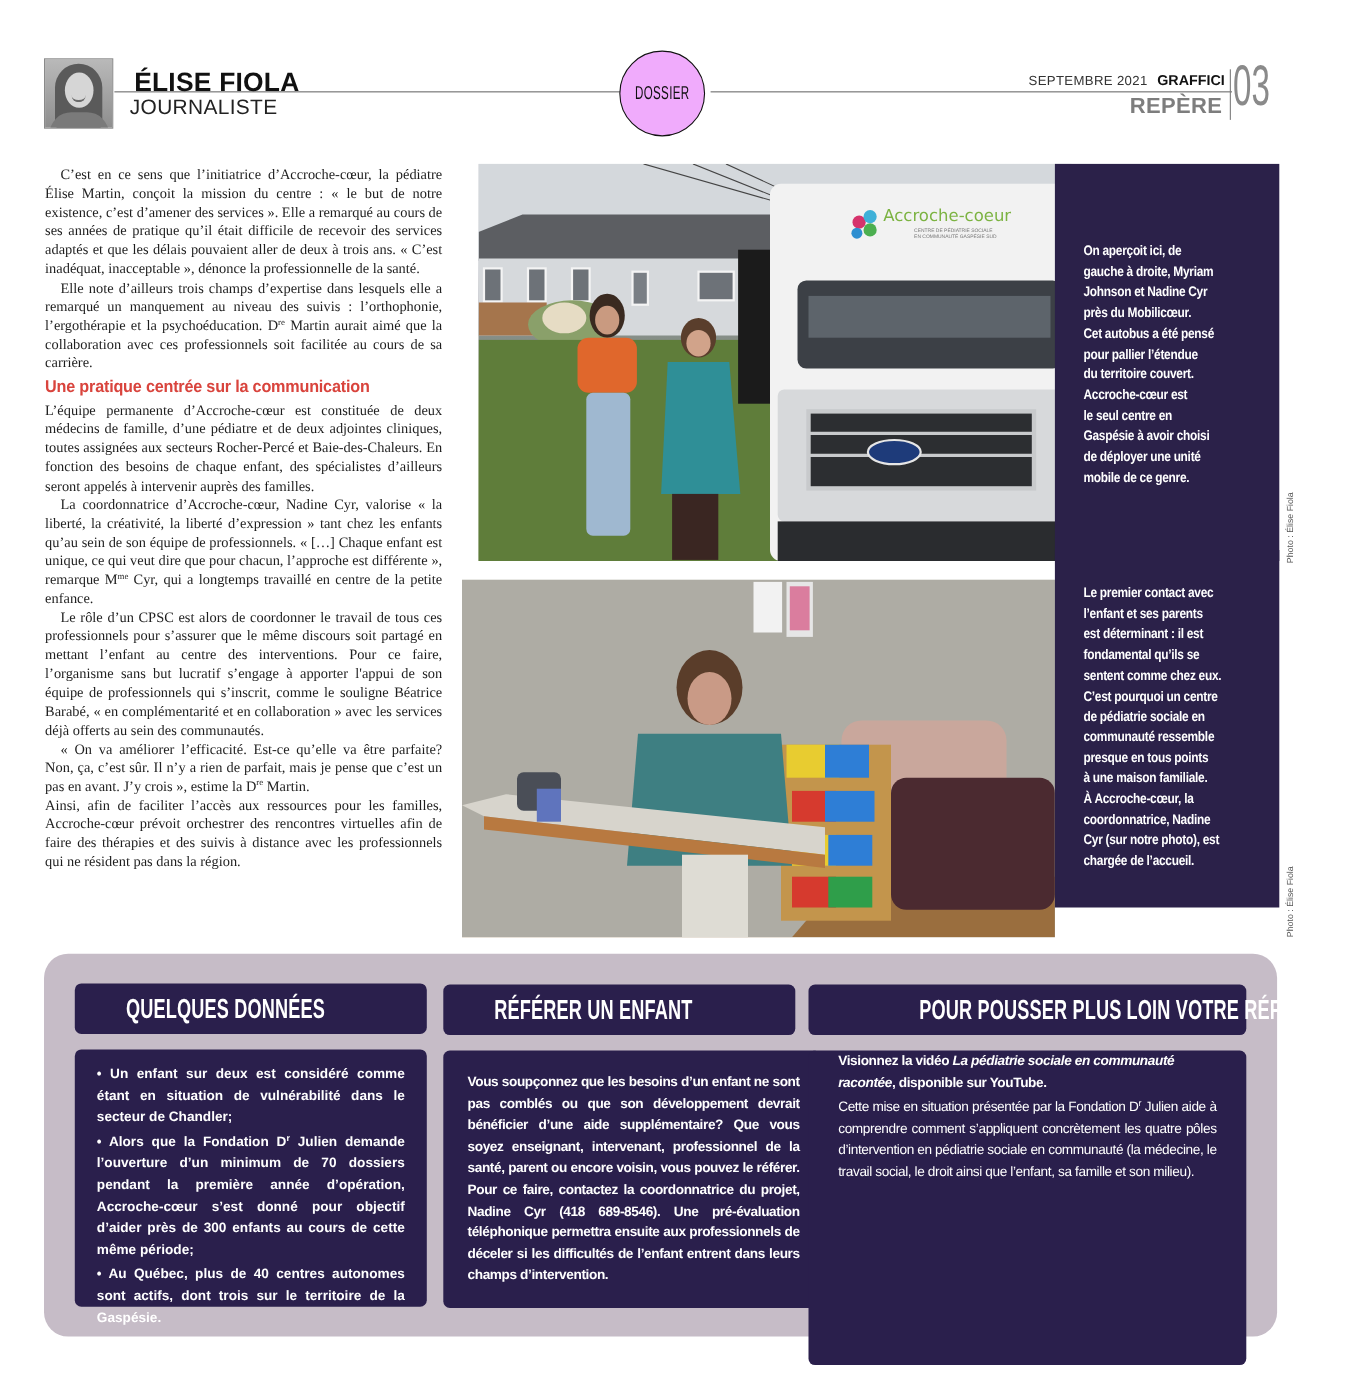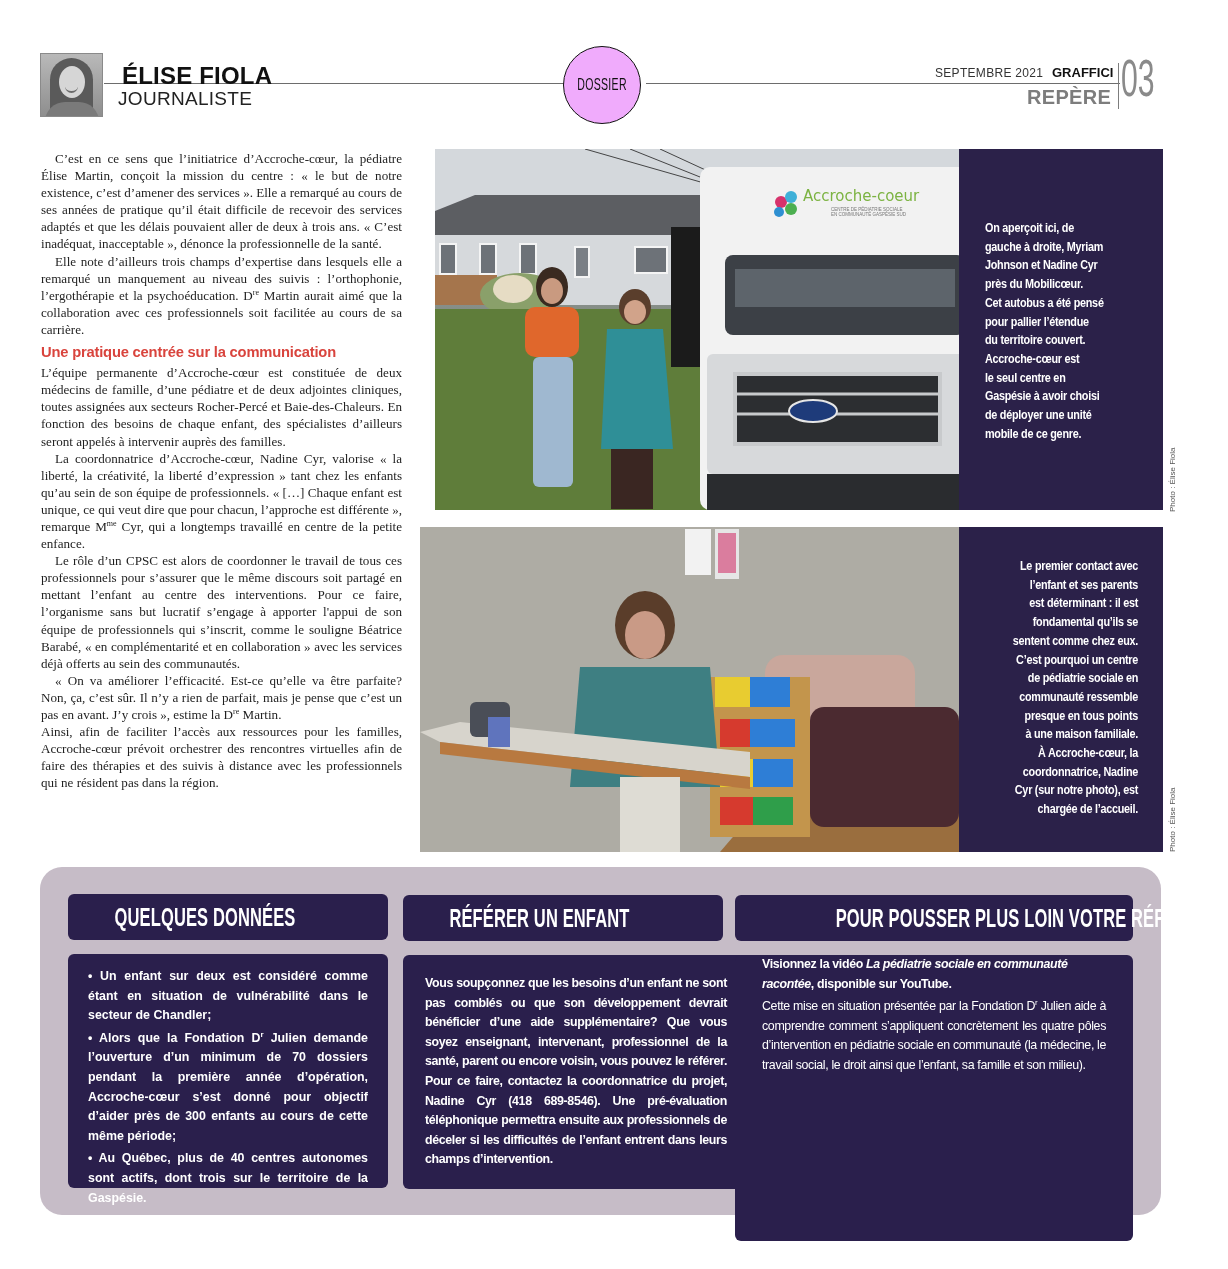--- a/index.html
+++ b/index.html
@@ -57,21 +57,21 @@
   .photo { overflow: hidden; }
   .photo1 { left: 420px; top: 149px; width: 539px; height: 361px;
             background: linear-gradient(180deg, #cfd3d8 0%, #c8ccd1 22%, #8b8f94 40%, #6f8a48 62%, #4f6d2b 100%); margin-left: 15px; }
   .photo2 { left: 420px; top: 527px; width: 539px; height: 325px;
             background: linear-gradient(180deg, #b7b5ad 0%, #a9a79f 60%, #8f7a5c 85%, #8a6c44 100%); }
 
   .caption { background: #2b2149; color: #ffffff; font-family: "Liberation Sans", sans-serif;
              font-weight: bold; font-size: 12.6px; line-height: 18.7px; letter-spacing: -0.3px;
              box-sizing: border-box; padding-left: 26px; }
   .caption1 { left: 959px; top: 149px; width: 204px; height: 361px; padding-top: 70px; }
-  .caption2 { left: 959px; top: 527px; width: 204px; height: 325px; padding-top: 30px; text-align: right; }
+  .caption2 { left: 959px; top: 500px; width: 204px; height: 325px; padding-top: 30px; }
   .caption p { margin: 0; transform: scaleX(0.86); transform-origin: left; white-space: nowrap; }
 
   .credit { font-family: "Liberation Sans", sans-serif; font-size: 8px; color: #555;
             transform: rotate(-90deg); transform-origin: left top; white-space: nowrap; }
   .credit1 { left: 1168px; top: 512px; }
   .credit2 { left: 1168px; top: 852px; }
 
   
   .panel { left: 40px; top: 867px; width: 1121px; height: 348px; background: #c6bcc7;
            border-radius: 22px; }

